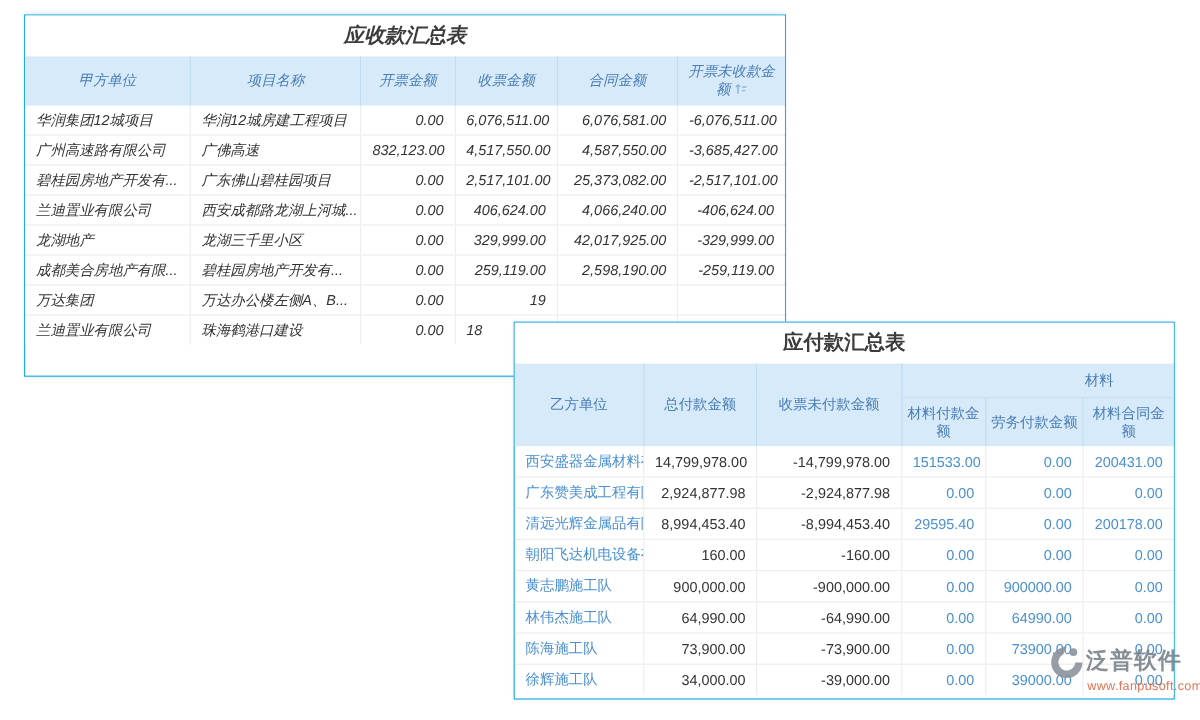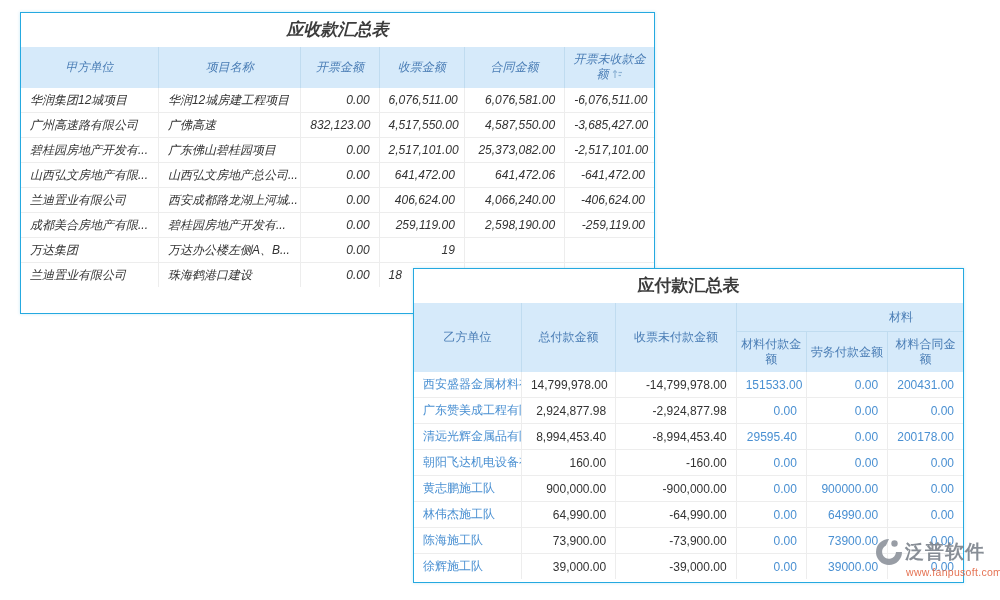--- a/index.html
+++ b/index.html
@@ -7,21 +7,21 @@
     width:1000px;height:600px;position:relative;background:#ffffff;
     font-family:"Liberation Sans","DejaVu Sans",sans-serif;
     overflow:hidden;color:#333;
   }
   .panel{
     position:absolute;background:#fff;
     border:1px solid #25a9e0;
     box-shadow:0 0 3px rgba(37,169,224,.25);
   }
   #recv-panel{left:20px;top:12px;width:633px;height:300px;z-index:1;font-style:italic;}
-  #pay-panel{left:413px;top:268px;width:549px;height:313px;z-index:2;}
+  #pay-panel{left:428px;top:268px;width:549px;height:313px;z-index:2;}
   .tbl-title{
     height:34px;line-height:34px;text-align:center;
     font-size:17px;font-weight:bold;color:#3c3c3c;background:#fff;
   }
   table{border-collapse:collapse;table-layout:fixed;width:100%;}
   thead th{
     background:#d6eafa;color:#4a7db5;font-weight:normal;font-size:12px;
     text-align:center;vertical-align:middle;padding:2px 4px;
     border-right:1px solid #c0dcf0;line-height:15px;
   }
@@ -112,34 +112,34 @@
         </tr>
         <tr>
           <td>碧桂园房地产开发有...</td>
           <td>广东佛山碧桂园项目</td>
           <td class="num">0.00</td>
           <td class="num">2,517,101.00</td>
           <td class="num">25,373,082.00</td>
           <td class="num">-2,517,101.00</td>
         </tr>
         <tr>
-          <td>山西弘文房地产有限...</td>
-          <td>山西弘文房地产总公司...</td>
-          <td class="num">0.00</td>
-          <td class="num">641,472.00</td>
-          <td class="num">641,472.06</td>
-          <td class="num">-641,472.00</td>
-        </tr>
-        <tr>
           <td>兰迪置业有限公司</td>
           <td>西安成都路龙湖上河城...</td>
           <td class="num">0.00</td>
           <td class="num">406,624.00</td>
           <td class="num">4,066,240.00</td>
           <td class="num">-406,624.00</td>
+        </tr>
+        <tr>
+          <td>龙湖地产</td>
+          <td>龙湖三千里小区</td>
+          <td class="num">0.00</td>
+          <td class="num">329,999.00</td>
+          <td class="num">42,017,925.00</td>
+          <td class="num">-329,999.00</td>
         </tr>
         <tr>
           <td>成都美合房地产有限...</td>
           <td>碧桂园房地产开发有...</td>
           <td class="num">0.00</td>
           <td class="num">259,119.00</td>
           <td class="num">2,598,190.00</td>
           <td class="num">-259,119.00</td>
         </tr>
         <tr>
@@ -238,21 +238,21 @@
         <tr>
           <td class="link">陈海施工队</td>
           <td class="num">73,900.00</td>
           <td class="num">-73,900.00</td>
           <td class="num blue">0.00</td>
           <td class="num blue">73900.00</td>
           <td class="num blue">0.00</td>
         </tr>
         <tr>
           <td class="link">徐辉施工队</td>
-          <td class="num">39,000.00</td>
+          <td class="num">34,000.00</td>
           <td class="num">-39,000.00</td>
           <td class="num blue">0.00</td>
           <td class="num blue">39000.00</td>
           <td class="num blue">0.00</td>
         </tr>
       </tbody>
   </table>
 </div>
 
 <div id="watermark">

